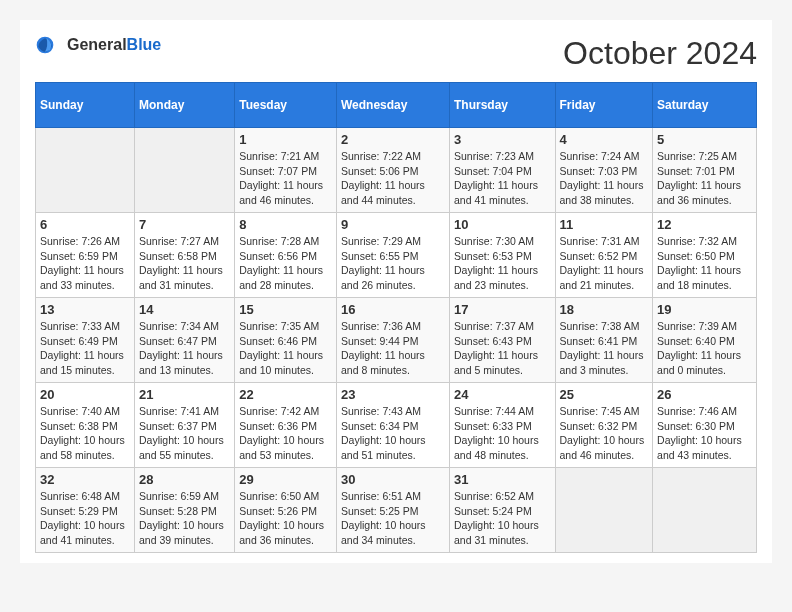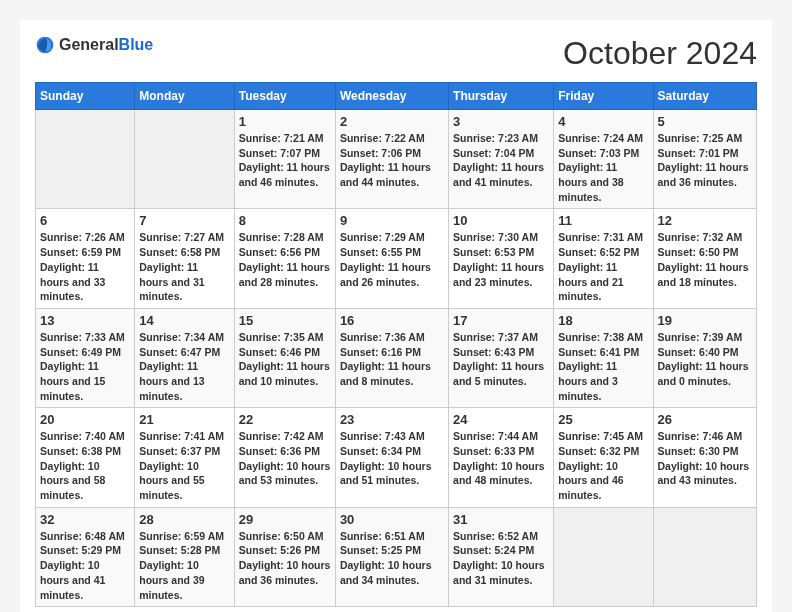--- a/index.html
+++ b/index.html
@@ -18,21 +18,21 @@
     }
     .header {
       display: flex;
       justify-content: space-between;
       align-items: flex-start;
       margin-bottom: 10px;
     }
     .logo {
       display: flex;
       align-items: center;
-      gap: 4px;
+      gap: 12px;
     }
     .logo-text-general {
       font-size: 16px;
       font-weight: bold;
       color: #333;
     }
     .logo-text-blue {
       font-size: 16px;
       font-weight: bold;
       color: #1a6bcc;
@@ -56,21 +56,21 @@
       color: #555;
     }
     table {
       width: 100%;
       border-collapse: collapse;
       font-size: 11px;
     }
     thead tr th {
       background: #2a7ade;
       color: white;
-      padding: 6px 4px;
+      padding: 15px 4px;
       text-align: left;
       font-size: 12px;
       font-weight: bold;
       border: 1px solid #2068c0;
     }
     tbody tr td {
       border: 1px solid #ccc;
       padding: 4px 4px;
       vertical-align: top;
       font-size: 10.5px;
@@ -83,21 +83,20 @@
       background: #f9f9f9;
     }
     .day-number {
       font-size: 13px;
       font-weight: bold;
       display: block;
       margin-bottom: 2px;
     }
     .day-info {
       line-height: 1.4;
-      font-weight: bold;
     }
     td.empty {
       background: #f0f0f0 !important;
     }
   </style>
 </head>
 <body>
 
 <div class="container">
   <div class="header">
@@ -131,21 +130,21 @@
     <tbody id="calendar-body">
     <tr>
           <td class="empty"></td>
           <td class="empty"></td>
           <td>
             <span class="day-number">1</span>
             <div class="day-info"><span>Sunrise: 7:21 AM</span><br><span>Sunset: 7:07 PM</span><br><span>Daylight: 11 hours and 46 minutes.</span></div>
           </td>
           <td>
             <span class="day-number">2</span>
-            <div class="day-info"><span>Sunrise: 7:22 AM</span><br><span>Sunset: 7:06 PM</span><br><span>Daylight: 11 hours and 44 minutes.</span></div>
+            <div class="day-info"><span>Sunrise: 7:22 AM</span><br><span>Sunset: 5:06 PM</span><br><span>Daylight: 11 hours and 44 minutes.</span></div>
           </td>
           <td>
             <span class="day-number">3</span>
             <div class="day-info"><span>Sunrise: 7:23 AM</span><br><span>Sunset: 7:04 PM</span><br><span>Daylight: 11 hours and 41 minutes.</span></div>
           </td>
           <td>
             <span class="day-number">4</span>
             <div class="day-info"><span>Sunrise: 7:24 AM</span><br><span>Sunset: 7:03 PM</span><br><span>Daylight: 11 hours and 38 minutes.</span></div>
           </td>
           <td>
@@ -191,21 +190,21 @@
           <td>
             <span class="day-number">14</span>
             <div class="day-info"><span>Sunrise: 7:34 AM</span><br><span>Sunset: 6:47 PM</span><br><span>Daylight: 11 hours and 13 minutes.</span></div>
           </td>
           <td>
             <span class="day-number">15</span>
             <div class="day-info"><span>Sunrise: 7:35 AM</span><br><span>Sunset: 6:46 PM</span><br><span>Daylight: 11 hours and 10 minutes.</span></div>
           </td>
           <td>
             <span class="day-number">16</span>
-            <div class="day-info"><span>Sunrise: 7:36 AM</span><br><span>Sunset: 6:16 PM</span><br><span>Daylight: 11 hours and 8 minutes.</span></div>
+            <div class="day-info"><span>Sunrise: 7:36 AM</span><br><span>Sunset: 9:44 PM</span><br><span>Daylight: 11 hours and 8 minutes.</span></div>
           </td>
           <td>
             <span class="day-number">17</span>
             <div class="day-info"><span>Sunrise: 7:37 AM</span><br><span>Sunset: 6:43 PM</span><br><span>Daylight: 11 hours and 5 minutes.</span></div>
           </td>
           <td>
             <span class="day-number">18</span>
             <div class="day-info"><span>Sunrise: 7:38 AM</span><br><span>Sunset: 6:41 PM</span><br><span>Daylight: 11 hours and 3 minutes.</span></div>
           </td>
           <td>

